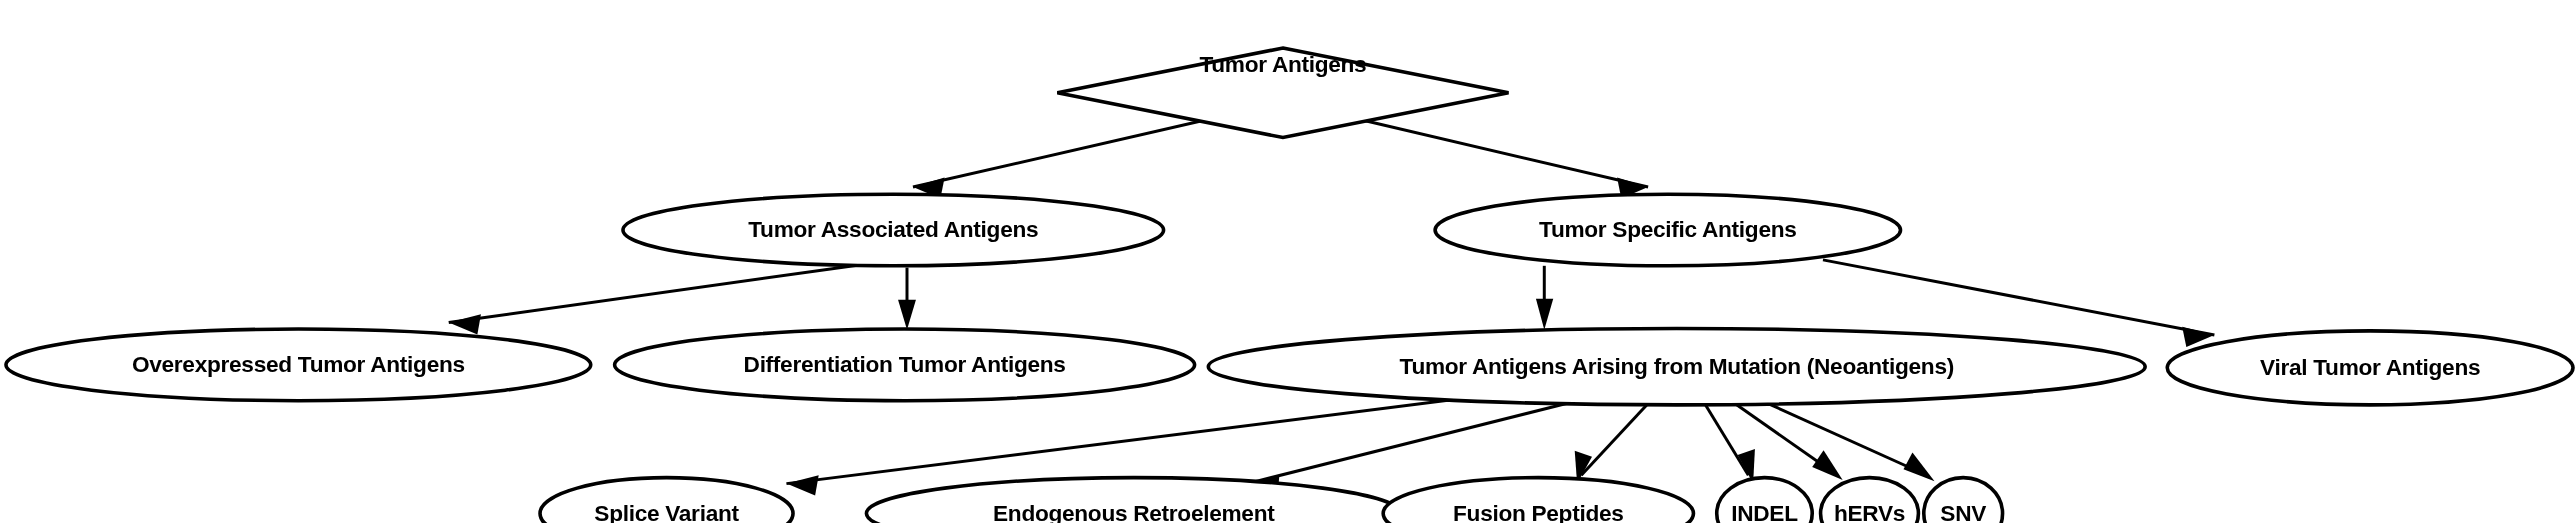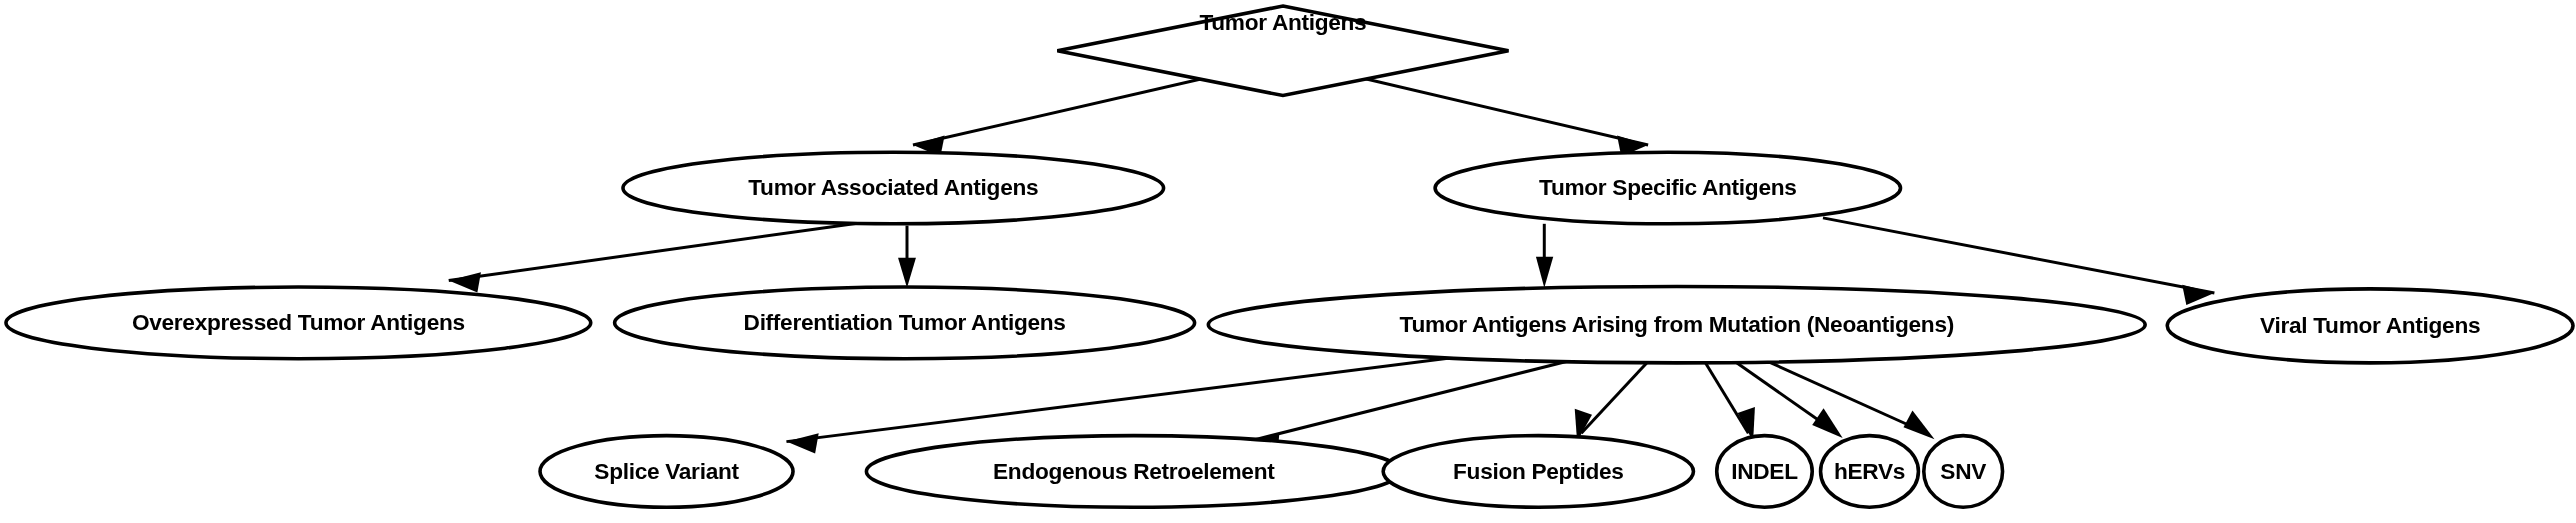--- a/index.html
+++ b/index.html
@@ -11,20 +11,21 @@
     width: 2576px;
     height: 524px;
     font-family: "Liberation Sans", sans-serif;
     overflow: hidden;
   }
   #diagram-root {
     position: relative;
     width: 2576px;
     height: 372px;
     background: #ffffff;
+    margin-top: 42px;
   }
   svg#flowchart {
     display: block;
     width: 2576px;
     height: 524px;
   }
   .node-shape {
     fill: #ffffff;
     stroke: #000000;
     stroke-width: 6;

